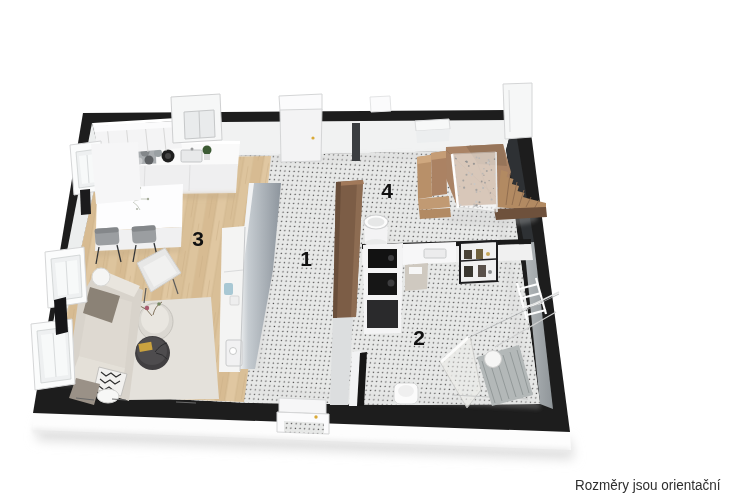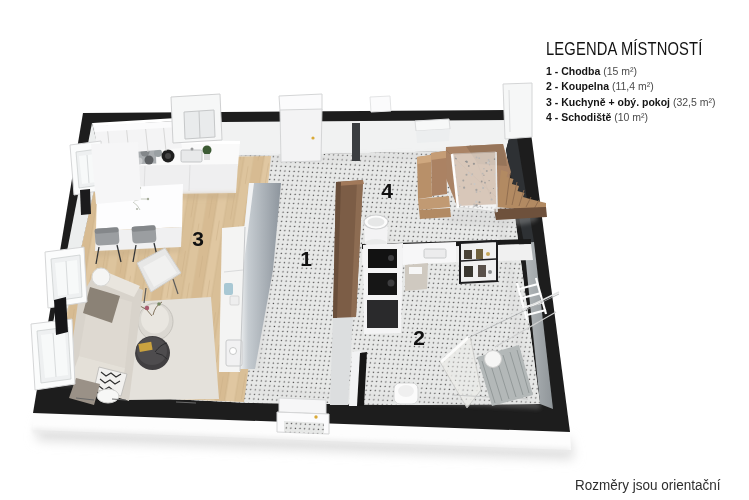--- a/index.html
+++ b/index.html
@@ -415,22 +415,15 @@
 
 <text x="198" y="246" font-family="Liberation Sans, sans-serif" font-size="21" font-weight="700" fill="#111" text-anchor="middle">3</text>
 
 <text x="306" y="266" font-family="Liberation Sans, sans-serif" font-size="21" font-weight="700" fill="#111" text-anchor="middle">1</text>
 
 <text x="387" y="198" font-family="Liberation Sans, sans-serif" font-size="21" font-weight="700" fill="#111" text-anchor="middle">4</text>
 
 <text x="419" y="345" font-family="Liberation Sans, sans-serif" font-size="21" font-weight="700" fill="#111" text-anchor="middle">2</text>
 </svg>
 
-<div class="legend">
-  <h1>LEGENDA MÍSTNOSTÍ</h1>
-  <div class="row">1 - Chodba <span>(15 m²)</span></div>
-  <div class="row">2 - Koupelna <span>(11,4 m²)</span></div>
-  <div class="row">3 - Kuchyně + obý. pokoj <span>(32,5 m²)</span></div>
-  <div class="row">4 - Schodiště <span>(10 m²)</span></div>
-</div>
 
 <div class="footer">Rozměry jsou orientační</div>
 </div>
 
 </body></html>

